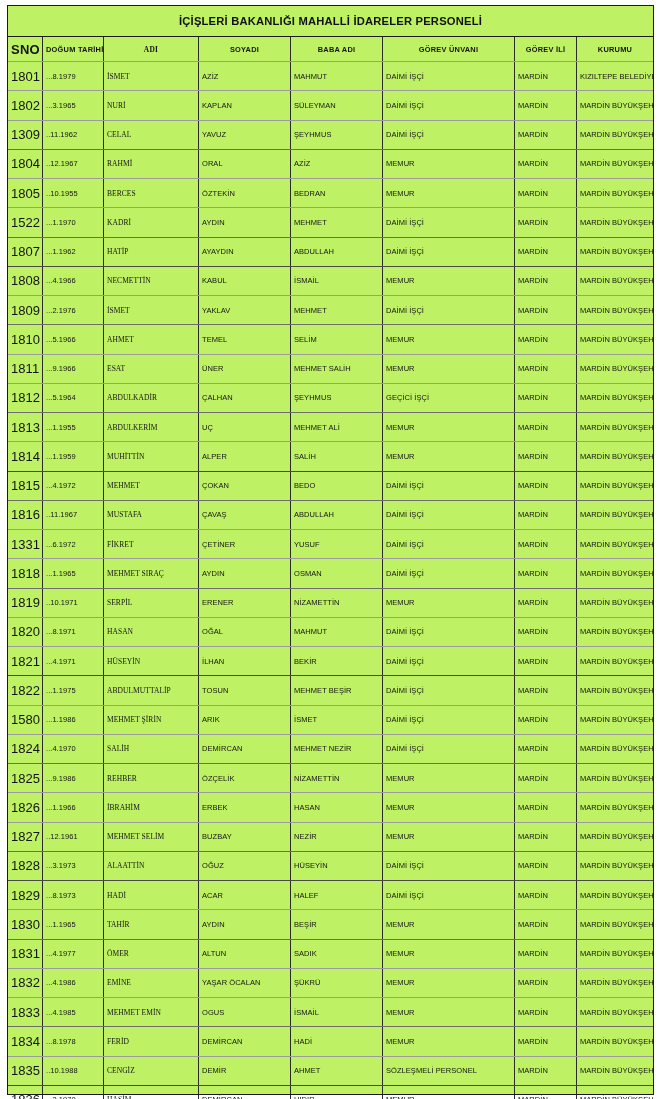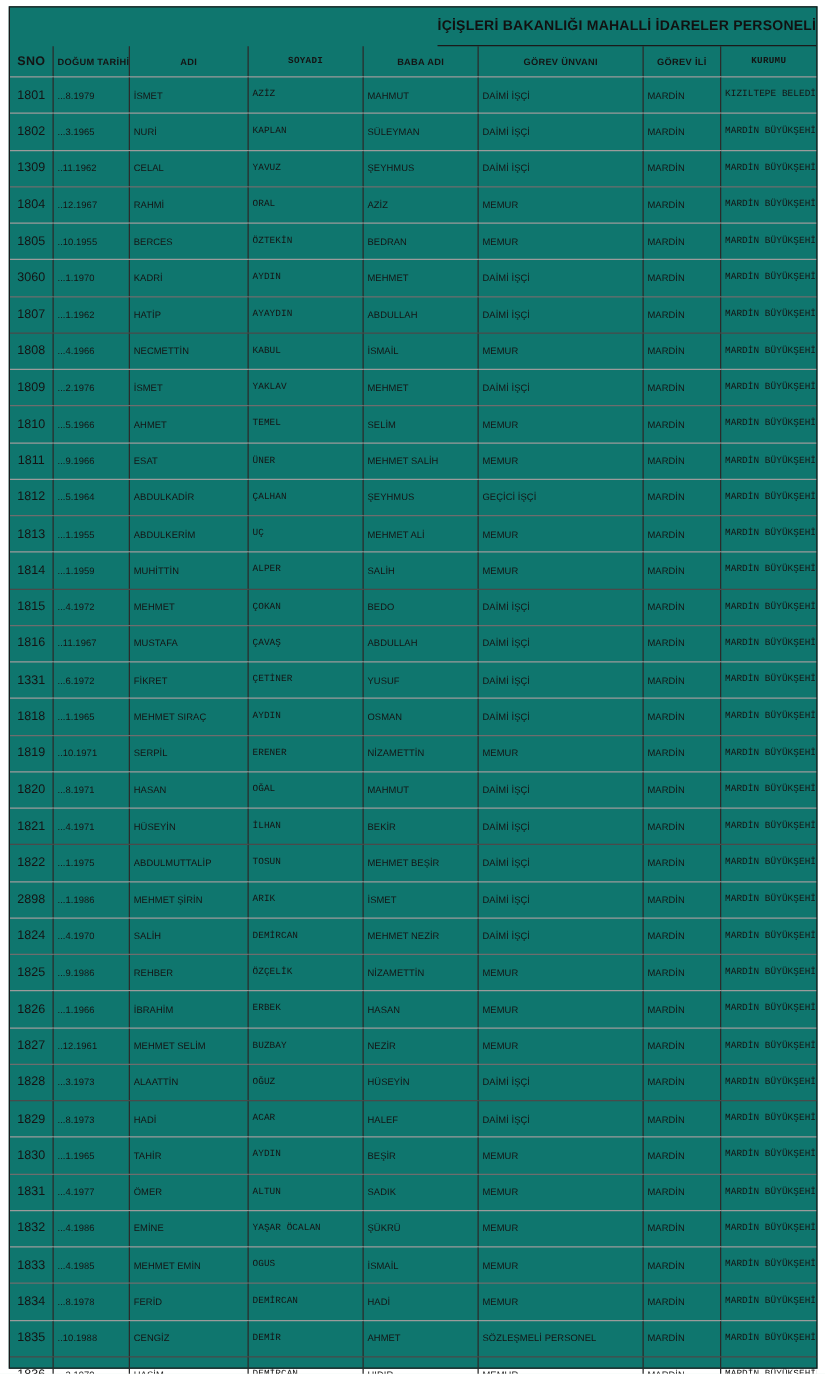--- a/index.html
+++ b/index.html
@@ -21,22 +21,21 @@
     padding: 5px 6px 4px 7px;
     background: #ffffff;
   }
   .doc-frame {
     border: 1.4px solid #1a1a1a;
     width: 100%;
     height: 100%;
     box-sizing: border-box;
     display: flex;
     flex-direction: column;
-    background: #0f766e;
-    align-items: flex-end;
+    background: #bef264;
   }
   .title-bar {
     height: 30px;
     min-height: 30px;
     border-bottom: 1.4px solid #1a1a1a;
     display: flex;
     align-items: center;
     justify-content: center;
     letter-spacing: 0.15px;
   }
@@ -80,28 +79,28 @@
     height: 28.25px;
     font-size: 7.5px;
     font-weight: normal;
     vertical-align: middle;
     letter-spacing: 0.05px;
   }
   tbody tr:last-child td {
     border-bottom: none;
   }
   
-  .c-sno      { width: 28px;  text-align: center; font-size: 10px; }
+  .c-sno      { width: 28px;  text-align: center; font-size: 13px; }
   .c-dogum    { width: 54px;  text-align: left; padding-left: 4px; margin-left: 36px; }
-  .c-adi      { width: 88px;  text-align: left; padding-left: 5px; }
-  .c-soyadi   { width: 85px;  text-align: left; padding-left: 5px; font-family: Liberation Mono, monospace; }
+  .c-adi      { width: 88px;  text-align: left; padding-left: 5px; font-family: Liberation Serif, serif; }
+  .c-soyadi   { width: 85px;  text-align: left; padding-left: 5px; }
   .c-baba     { width: 85px;  text-align: left; padding-left: 5px; margin-top: 20px; }
   .c-gorev    { width: 125px; text-align: left; padding-left: 5px; }
   .c-il       { width: 55px;  text-align: left; padding-left: 5px; }
-  .c-kurum    { width: auto;  text-align: left; padding-left: 5px; font-family: Liberation Mono, monospace; }
+  .c-kurum    { width: auto;  text-align: left; padding-left: 5px; }
 
   thead .c-sno, thead .c-dogum, thead .c-adi, thead .c-soyadi,
   thead .c-baba, thead .c-gorev, thead .c-il, thead .c-kurum {
     text-align: center;
     padding-left: 0;
   }
   
   tbody tr:nth-child(3n) td { border-bottom-color: #6d6d6d; }
   tbody tr:nth-child(7n) td { border-bottom-color: #4a4a4a; }
 </style>
@@ -173,21 +172,21 @@
             <td class="c-sno">1805</td>
             <td class="c-dogum">..10.1955</td>
             <td class="c-adi">BERCES</td>
             <td class="c-soyadi">ÖZTEKİN</td>
             <td class="c-baba">BEDRAN</td>
             <td class="c-gorev">MEMUR</td>
             <td class="c-il">MARDİN</td>
             <td class="c-kurum">MARDİN BÜYÜKŞEHİR BELEDİYESİ</td>
           </tr>
           <tr>
-            <td class="c-sno">3060</td>
+            <td class="c-sno">1522</td>
             <td class="c-dogum">...1.1970</td>
             <td class="c-adi">KADRİ</td>
             <td class="c-soyadi">AYDIN</td>
             <td class="c-baba">MEHMET</td>
             <td class="c-gorev">DAİMİ İŞÇİ</td>
             <td class="c-il">MARDİN</td>
             <td class="c-kurum">MARDİN BÜYÜKŞEHİR BELEDİYESİ</td>
           </tr>
           <tr>
             <td class="c-sno">1807</td>
@@ -343,21 +342,21 @@
             <td class="c-sno">1822</td>
             <td class="c-dogum">...1.1975</td>
             <td class="c-adi">ABDULMUTTALİP</td>
             <td class="c-soyadi">TOSUN</td>
             <td class="c-baba">MEHMET BEŞİR</td>
             <td class="c-gorev">DAİMİ İŞÇİ</td>
             <td class="c-il">MARDİN</td>
             <td class="c-kurum">MARDİN BÜYÜKŞEHİR BELEDİYESİ</td>
           </tr>
           <tr>
-            <td class="c-sno">2898</td>
+            <td class="c-sno">1580</td>
             <td class="c-dogum">...1.1986</td>
             <td class="c-adi">MEHMET ŞİRİN</td>
             <td class="c-soyadi">ARIK</td>
             <td class="c-baba">İSMET</td>
             <td class="c-gorev">DAİMİ İŞÇİ</td>
             <td class="c-il">MARDİN</td>
             <td class="c-kurum">MARDİN BÜYÜKŞEHİR BELEDİYESİ</td>
           </tr>
           <tr>
             <td class="c-sno">1824</td>

